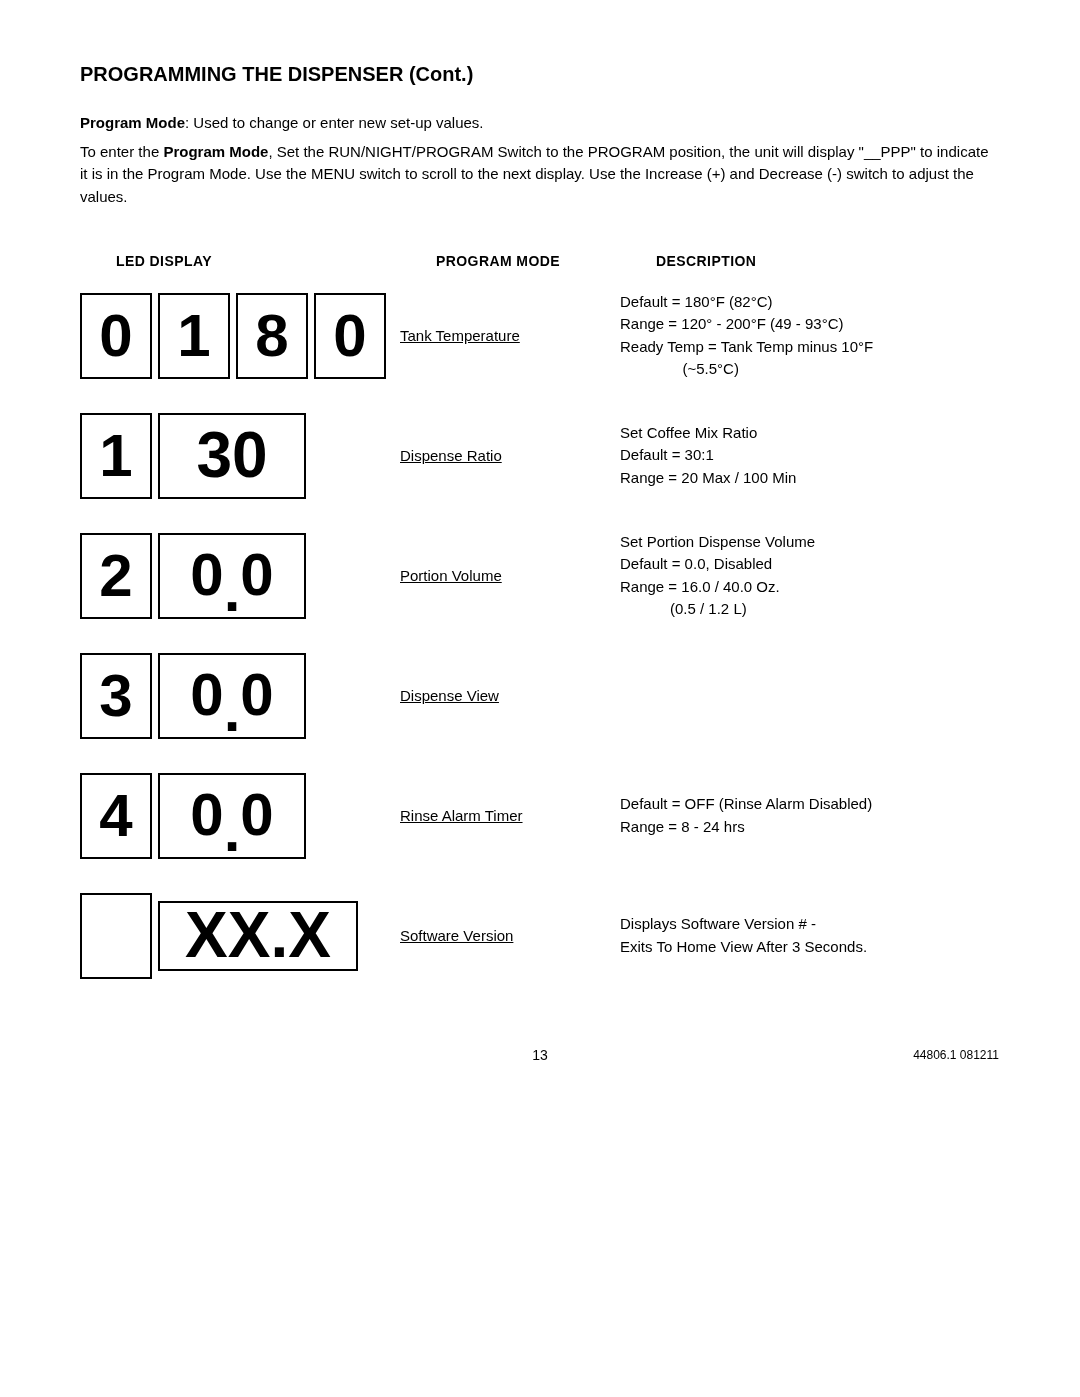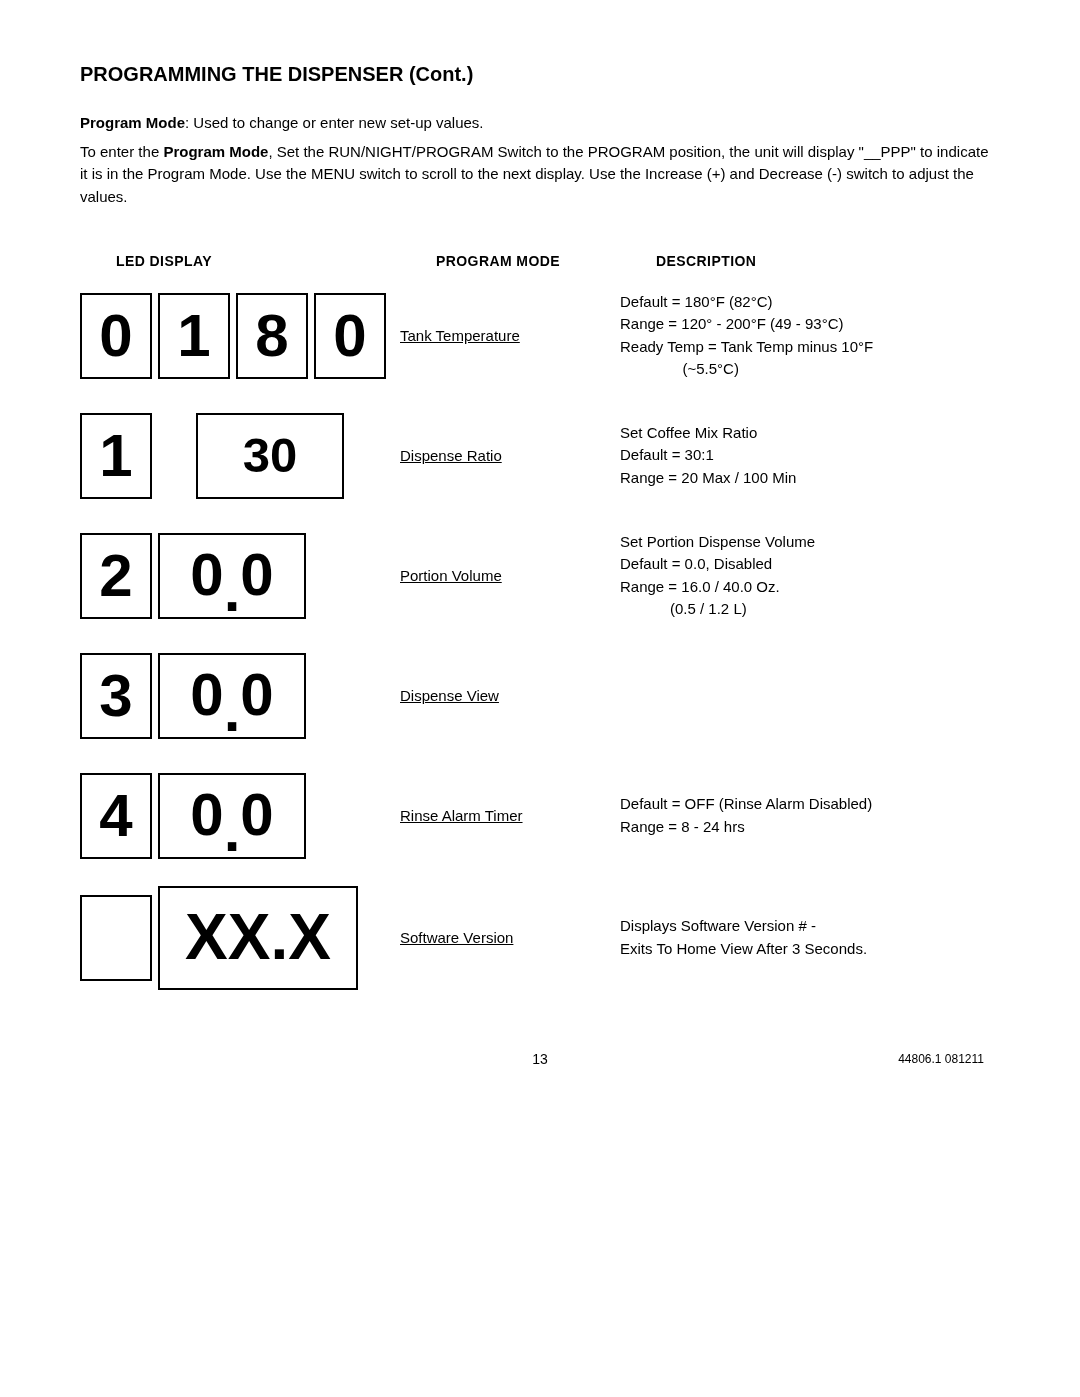--- a/index.html
+++ b/index.html
@@ -91,21 +91,21 @@
       position: relative;
     }
 
     .page-number {
       font-size: 14px;
       text-align: center;
     }
 
     .doc-number {
       position: absolute;
-      right: 16px;
+      right: 1px;
       font-size: 12px;
     }
 
     .led-single {
       border: 2.5px solid #000;
       display: flex;
       align-items: center;
       justify-content: center;
       font-size: 60px;
       font-weight: 900;
@@ -113,28 +113,27 @@
       width: 72px;
       height: 86px;
       background: #fff;
     }
 
     .led-wide {
       border: 2.5px solid #000;
       display: flex;
       align-items: center;
       justify-content: center;
-      font-size: 49px;
+      font-size: 64px;
       font-weight: 900;
       font-family: Arial Black, Arial, sans-serif;
       width: 148px;
       height: 86px;
       background: #fff;
       gap: 0;
-      margin-left: 38px;
     }
 
     .led-wide-with-decimal {
       border: 2.5px solid #000;
       display: flex;
       align-items: flex-end;
       justify-content: center;
       font-size: 60px;
       font-weight: 900;
       font-family: Arial Black, Arial, sans-serif;
@@ -153,21 +152,21 @@
 
     .xx-display {
       border: 2.5px solid #000;
       display: flex;
       align-items: center;
       justify-content: center;
       font-size: 64px;
       font-weight: 900;
       font-family: Arial Black, Arial, sans-serif;
       width: 200px;
-      height: 104px;
+      height: 70px;
       background: #fff;
     }
 
     .led-empty {
       border: 2.5px solid #000;
       width: 72px;
       height: 86px;
       background: #fff;
     }
   </style>

